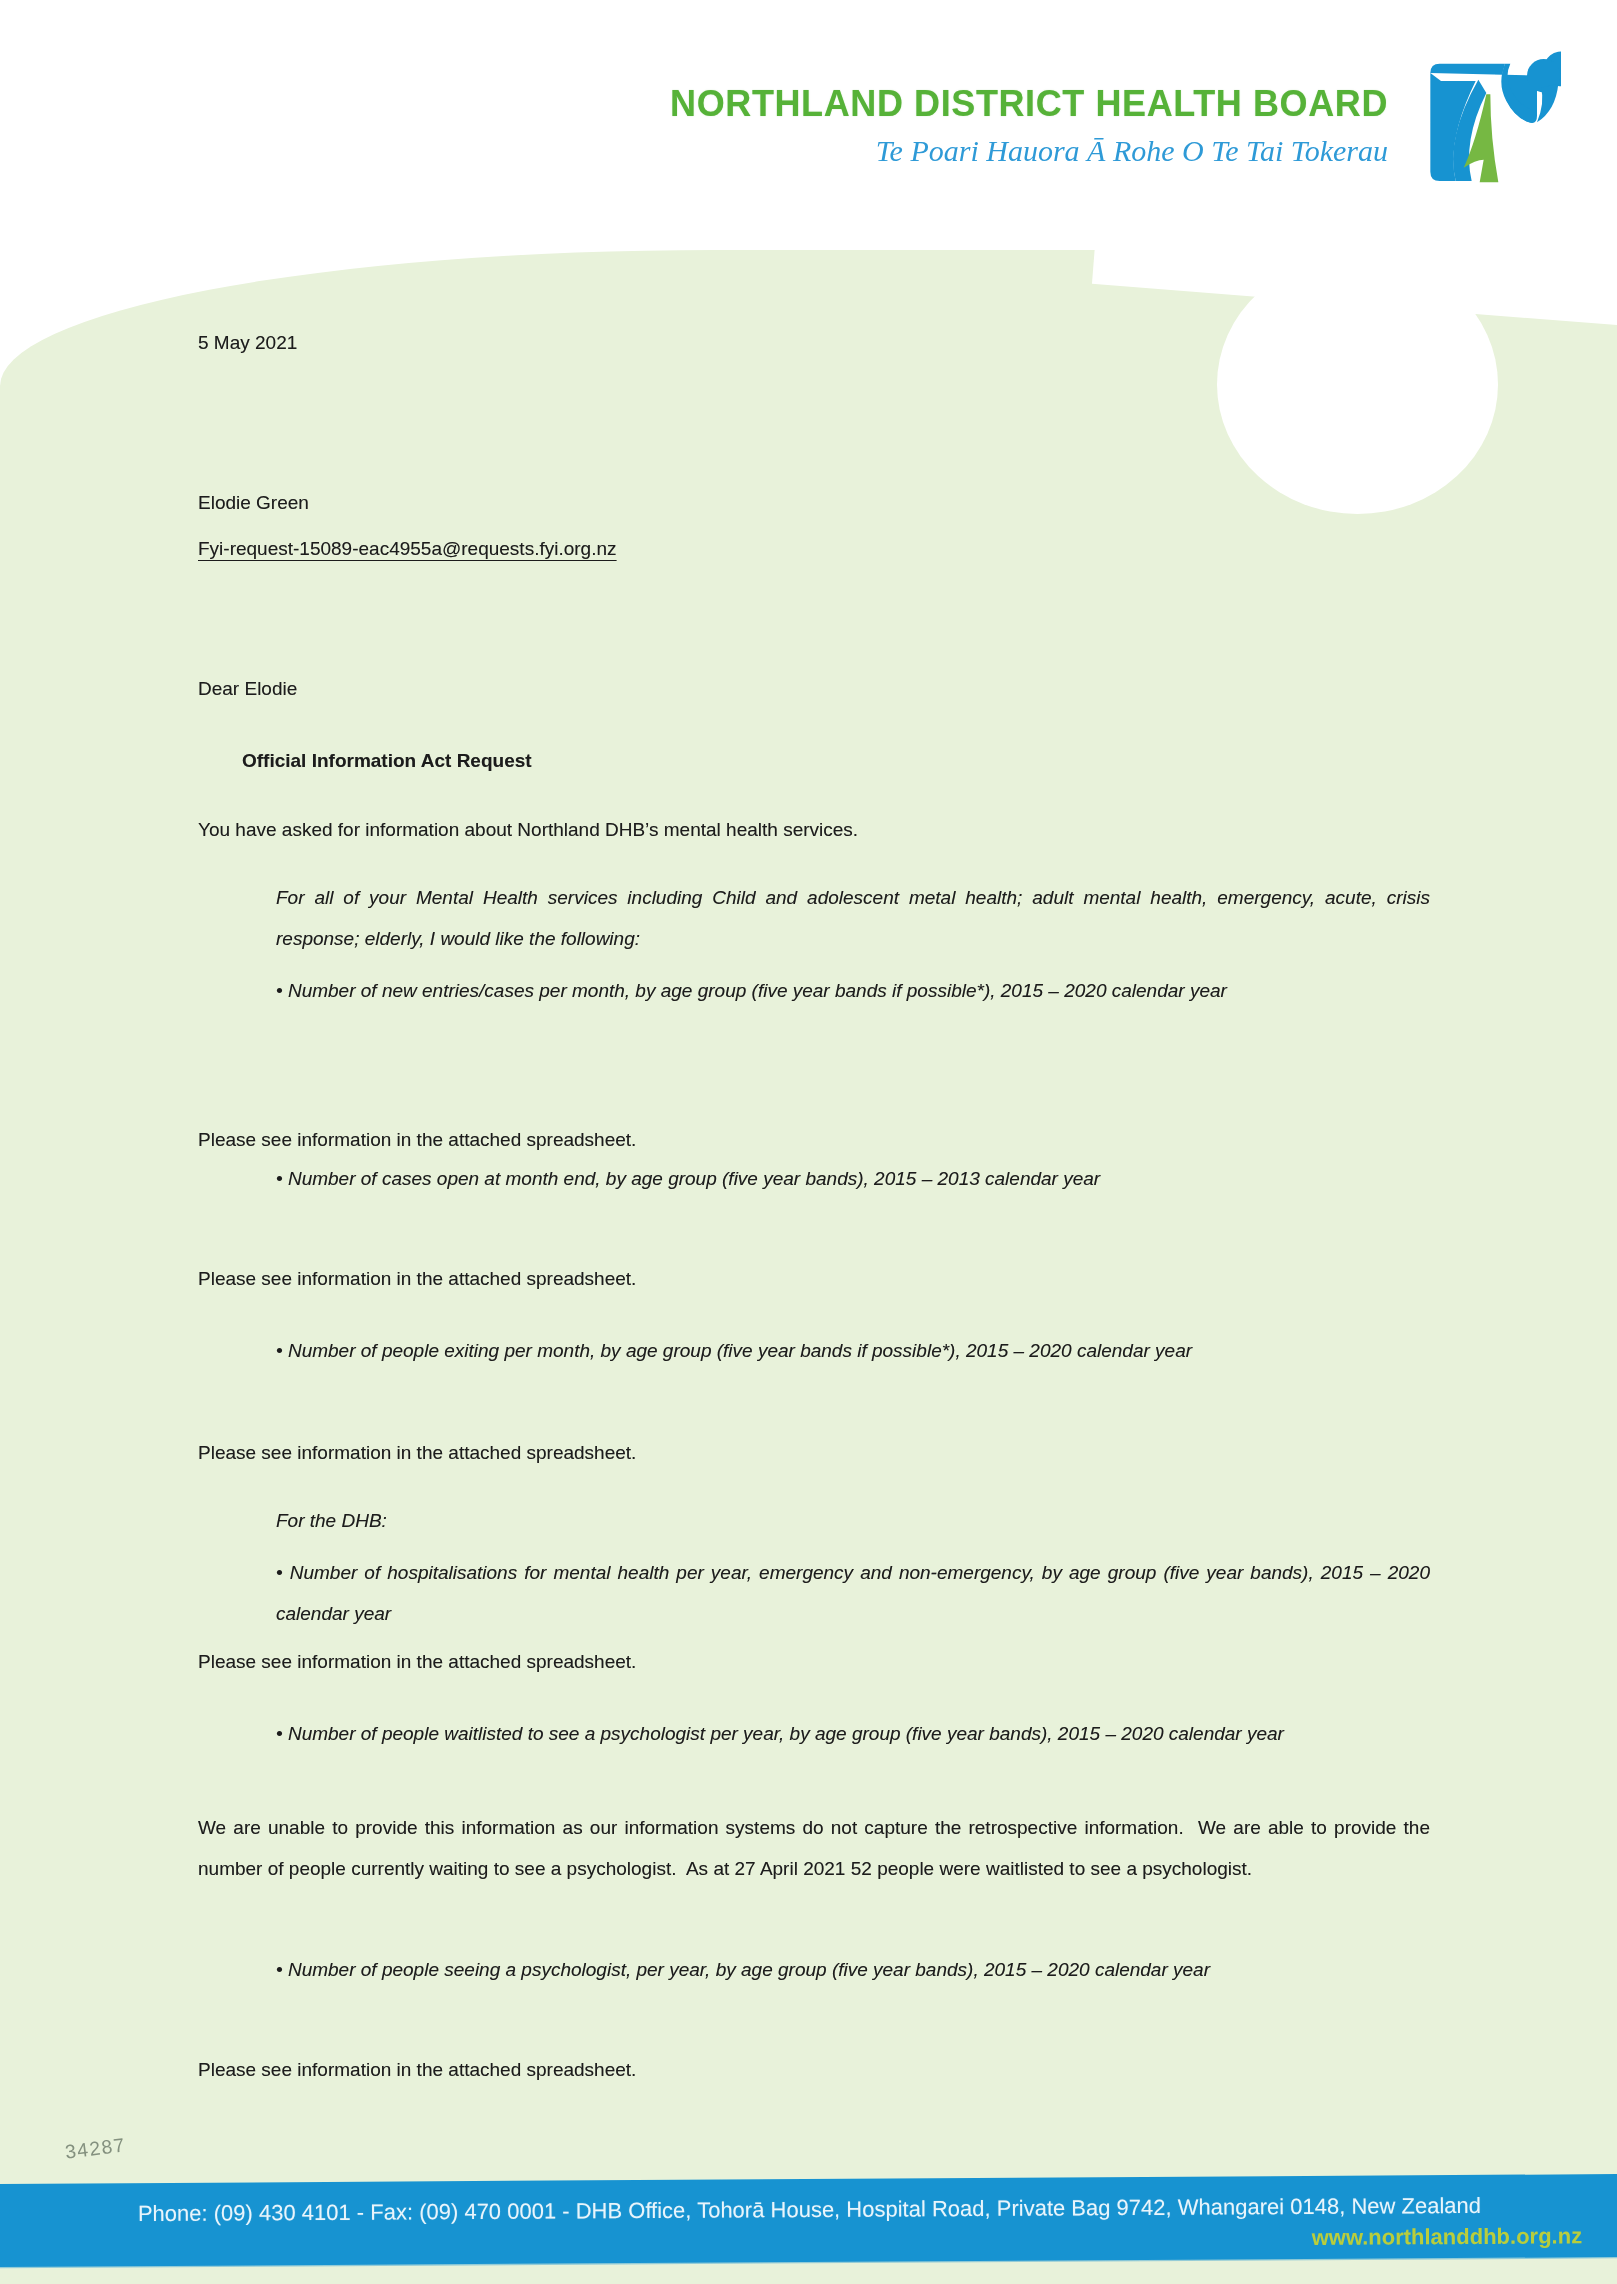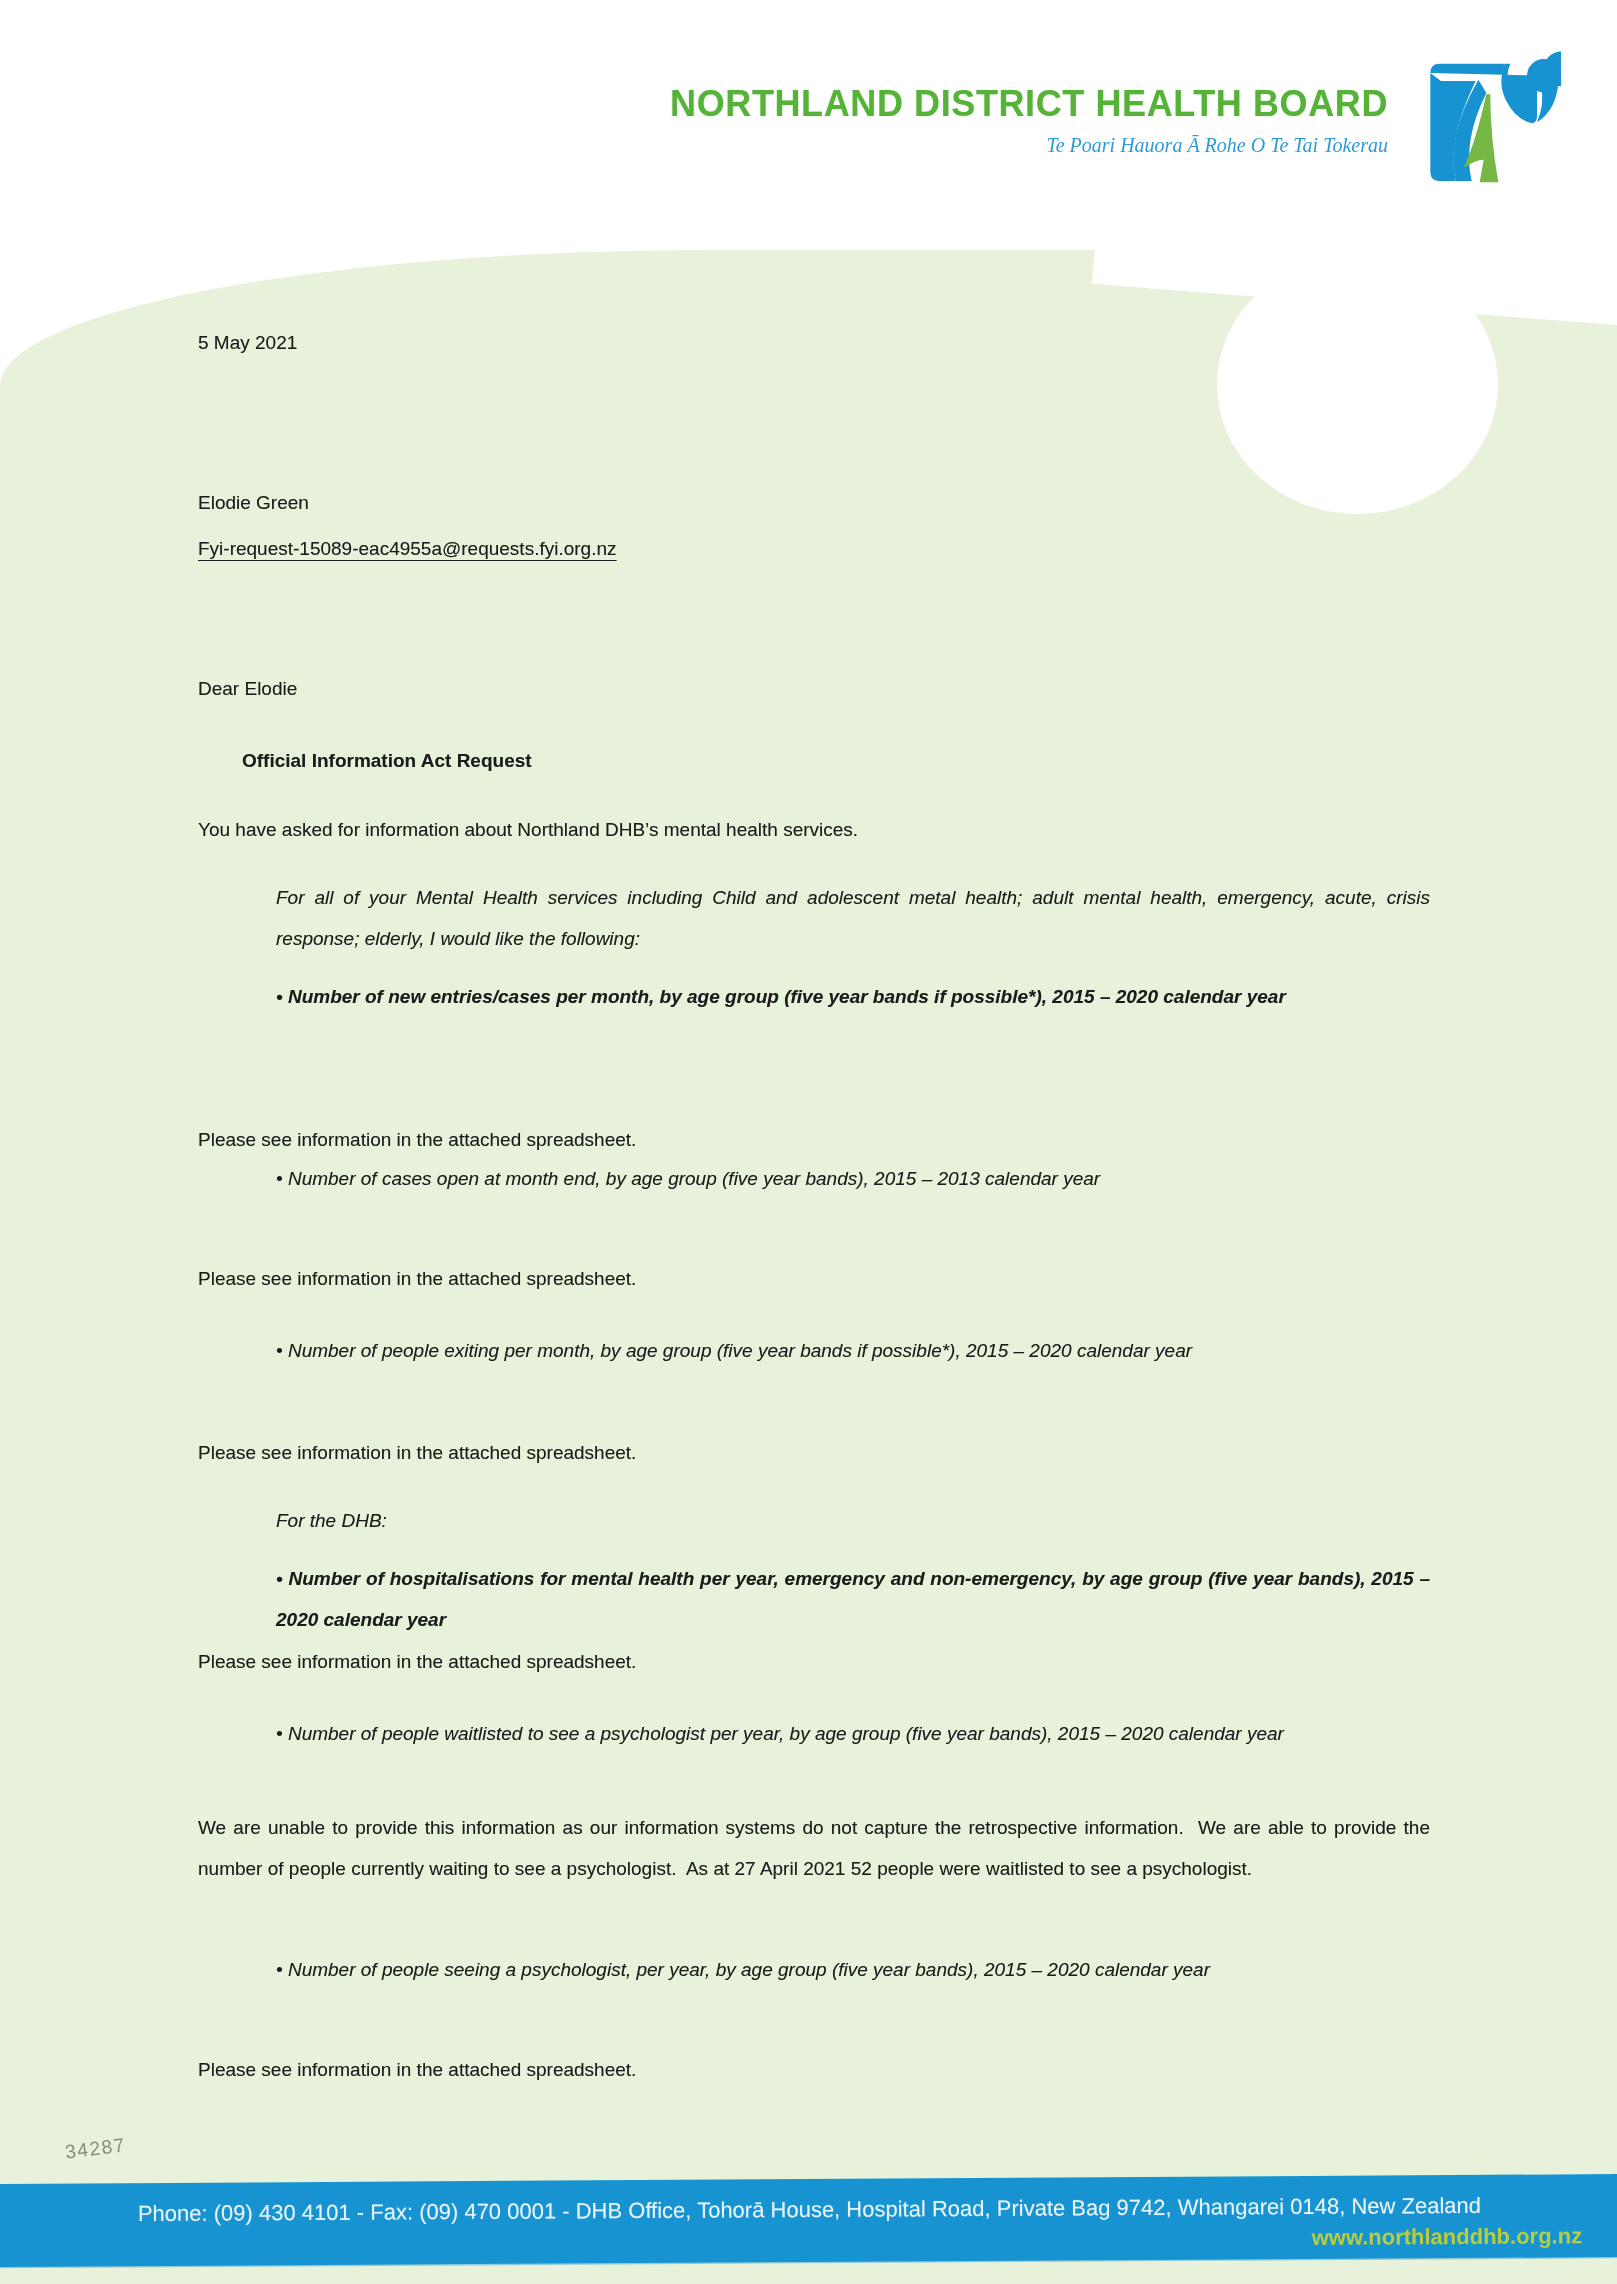--- a/index.html
+++ b/index.html
@@ -43,21 +43,21 @@
     letter-spacing:0.6px;
     color:#56b238;
     text-shadow:0 0 1.3px rgba(86,178,56,.35);
     white-space:nowrap;
   }
   .tagline{
     position:absolute;
     top:134px; right:230px;
     font-family:"Liberation Serif", serif;
     font-style:italic;
-    font-size:20px;
+    font-size:30px;
     color:#2e9ad7;
     white-space:nowrap;
   }
   .logo{
     position:absolute;
     left:1421px; top:51px;
     width:140px; height:144px;
   }
   
   .blk{
@@ -75,21 +75,21 @@
     text-align:justify;
   }
   .bold{font-weight:bold;margin-left:44px;}
   .email{
     text-decoration:underline;
     text-underline-offset:4.5px;
     color:#1c1c1c;
     margin-top:25px;
   }
   .justify{text-align:justify;}
-  .q-space{margin-top:17px;font-weight:bold;}
+  .q-space{margin-top:11px;}
   
   .ref-number{
     position:absolute;
     left:65px; top:2137px;
     font-size:19.5px;
     color:#84917f;
     transform:rotate(-7deg);
     letter-spacing:1.3px;
   }
   .footer-band{

